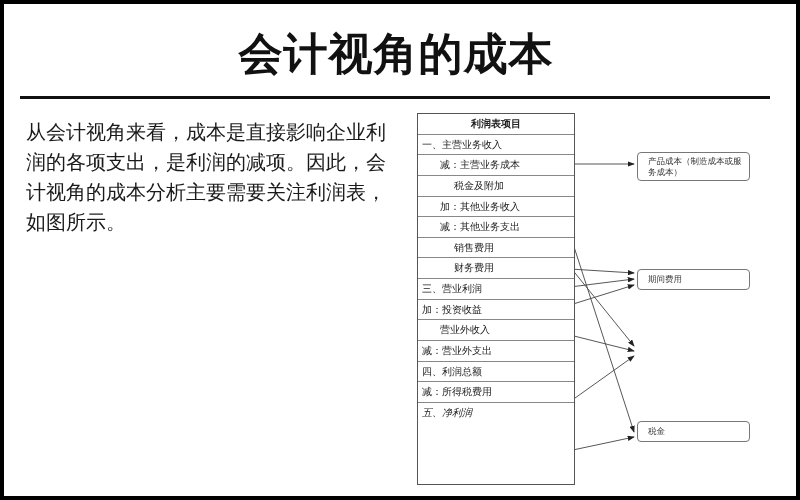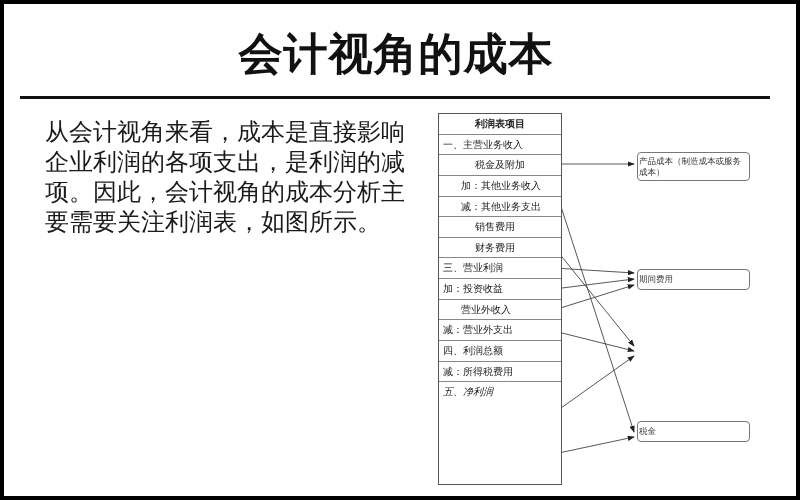--- a/index.html
+++ b/index.html
@@ -17,28 +17,28 @@
       position: absolute; left: 0; right: 8px; top: 22px;
       text-align: center;
       font-size: 44px; font-weight: bold; letter-spacing: 1px;
       line-height: 56px;
     }
     #rule {
       position: absolute; left: 16px; top: 92px;
       width: 750px; height: 3px; background: #111;
     }
     .para {
-      position: absolute; left: 41px; width: 370px;
-      font-size: 24px; line-height: 30px; color: #1a1a1a;
+      position: absolute; left: 22px; width: 370px;
+      font-size: 20px; line-height: 30px; color: #1a1a1a;
     }
     #para1 { top: 113px; }
     #para2 { top: 261px; }
     #table {
-      position: absolute; left: 434px; top: 109px;
-      width: 124px; height: 372px;
+      position: absolute; left: 413px; top: 109px;
+      width: 158px; height: 372px;
       box-sizing: border-box;
       border: 1px solid #555;
       background: #fff;
       font-family: "DejaVu Serif", "Liberation Serif", serif;
     }
     .row {
       box-sizing: border-box;
       height: 20.65px;
       border-bottom: 1px solid #888;
       font-size: 10px; line-height: 19.5px;
@@ -49,21 +49,21 @@
     .row.header { text-align: center; font-weight: bold; }
     .row.l0 { padding-left: 4px; }
     .row.l1 { padding-left: 22px; }
     .row.l2 { padding-left: 36px; }
     .rbox {
       position: absolute; left: 633px; width: 113px;
       box-sizing: border-box;
       border: 1px solid #777; border-radius: 4px;
       background: #fff;
       font-size: 8.5px; line-height: 11px; color: #333;
-      padding: 3px 4px 3px 1px;
+      padding: 3px 4px 3px 10px;
       display: flex; align-items: center;
     }
     #arrows { position: absolute; left: 0; top: 0; }
   </style>
 </head>
 <body>
 
 <div id="canvas">
   <div id="title">会计视角的成本</div>
   <div id="rule"></div>
@@ -85,20 +85,21 @@
       <line x1="550" y1="306" x2="630" y2="281"></line>
       <line x1="550" y1="327" x2="630" y2="347"></line>
       <line x1="550" y1="409" x2="630" y2="352"></line>
       <line x1="550" y1="450" x2="630" y2="433"></line>
     </g>
   </svg>
 
   <div id="table">
     <div class="row header">利润表项目</div>
     <div class="row l0">一、主营业务收入</div>
+    <div class="row l1">减：主营业务成本</div>
     <div class="row l2">税金及附加</div>
     <div class="row l1">加：其他业务收入</div>
     <div class="row l1">减：其他业务支出</div>
     <div class="row l2">销售费用</div>
     <div class="row l2">财务费用</div>
     <div class="row l0">三、营业利润</div>
     <div class="row l0">加：投资收益</div>
     <div class="row l1">营业外收入</div>
     <div class="row l0">减：营业外支出</div>
     <div class="row l0">四、利润总额</div>

